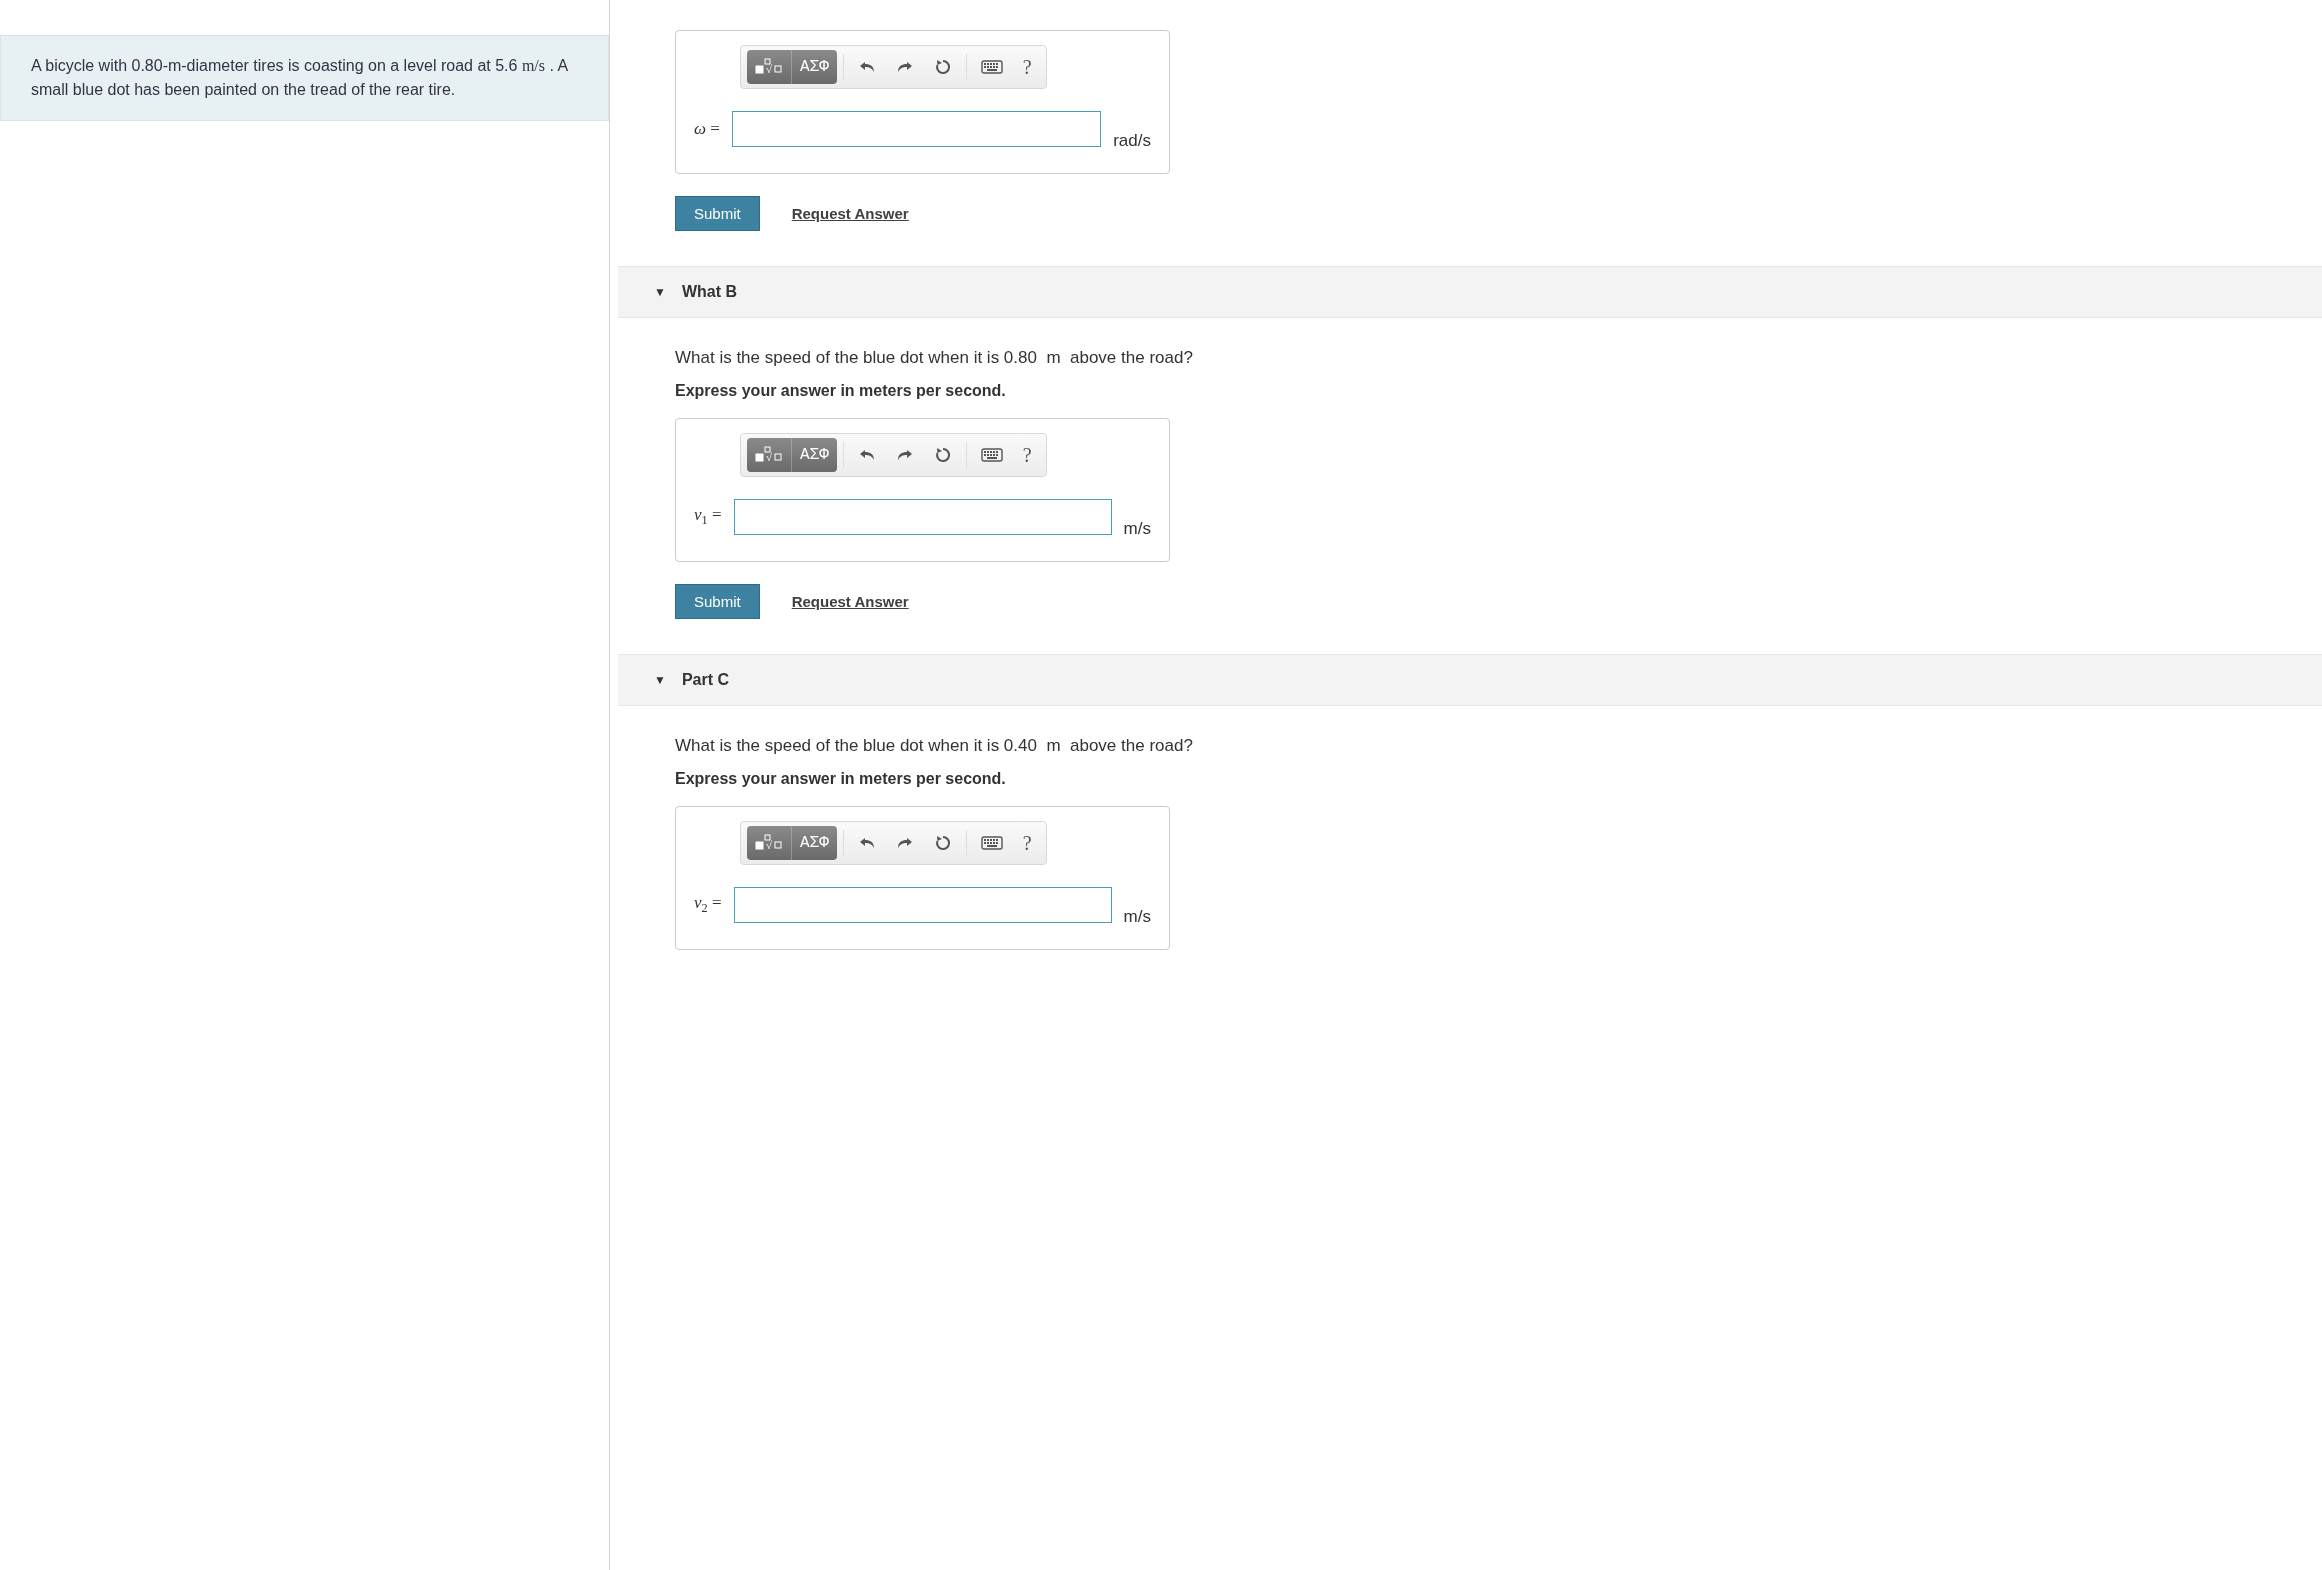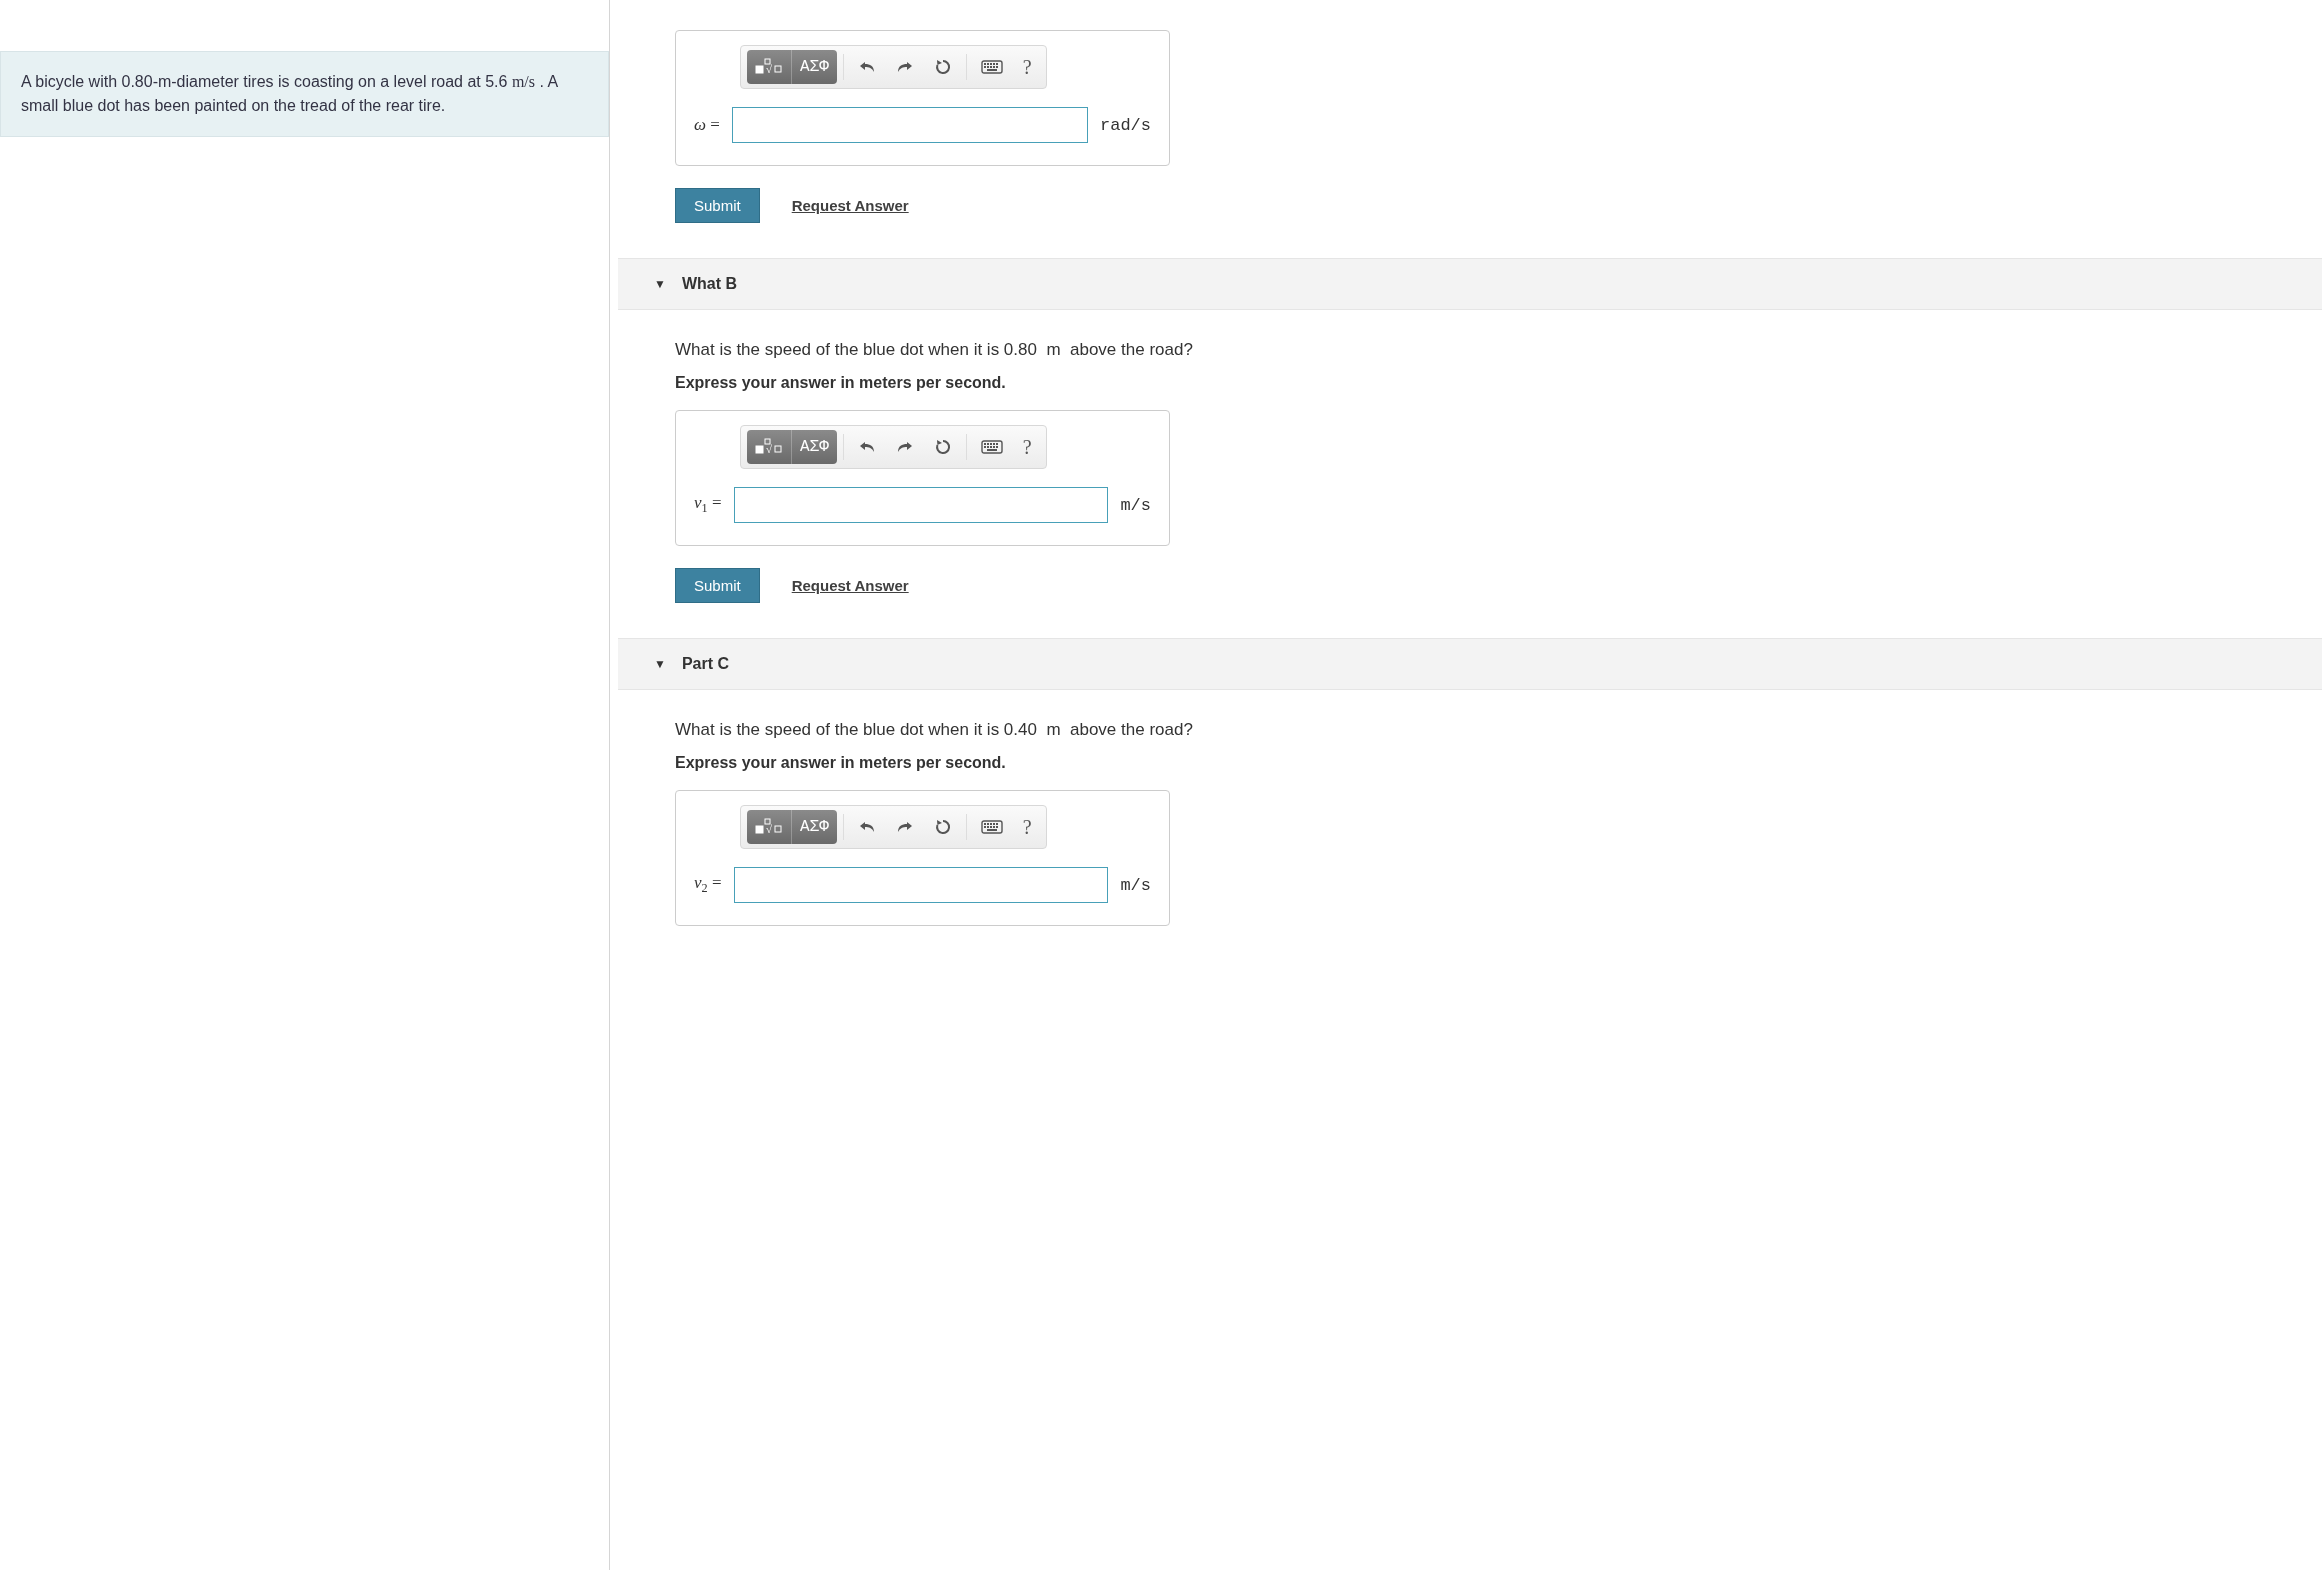--- a/index.html
+++ b/index.html
@@ -14,22 +14,22 @@
     min-height: 100vh;
   }
   .left-panel {
     width: 609px;
     padding: 0;
     flex-shrink: 0;
   }
   .problem-statement {
     background: #e7f1f3;
     border: 1px solid #d8e4e7;
-    padding: 18px 20px;
-    margin-top: 51px;
+    padding: 18px 30px;
+    margin-top: 35px;
     color: #334;
     font-size: 16px;
     line-height: 1.5;
   }
   .divider {
     width: 1px;
     background: #d5d5d5;
     margin: 0 8px 0 0;
     flex-shrink: 0;
   }
@@ -112,23 +112,24 @@
   }
   .answer-input {
     flex: 1;
     height: 36px;
     border: 1px solid #47a0b8;
     padding: 4px 8px;
     font-size: 16px;
     outline: none;
   }
   .unit-label {
-    font-family: Liberation Mono, monospace;
+    font-family: Liberation Sans, sans-serif;
     font-size: 17px;
     white-space: nowrap;
+    margin-top: 24px;
   }
   .action-row {
     margin-top: 22px;
     display: flex;
     align-items: center;
     gap: 32px;
   }
   .submit-btn {
     background: #3d82a0;
     color: #fff;

